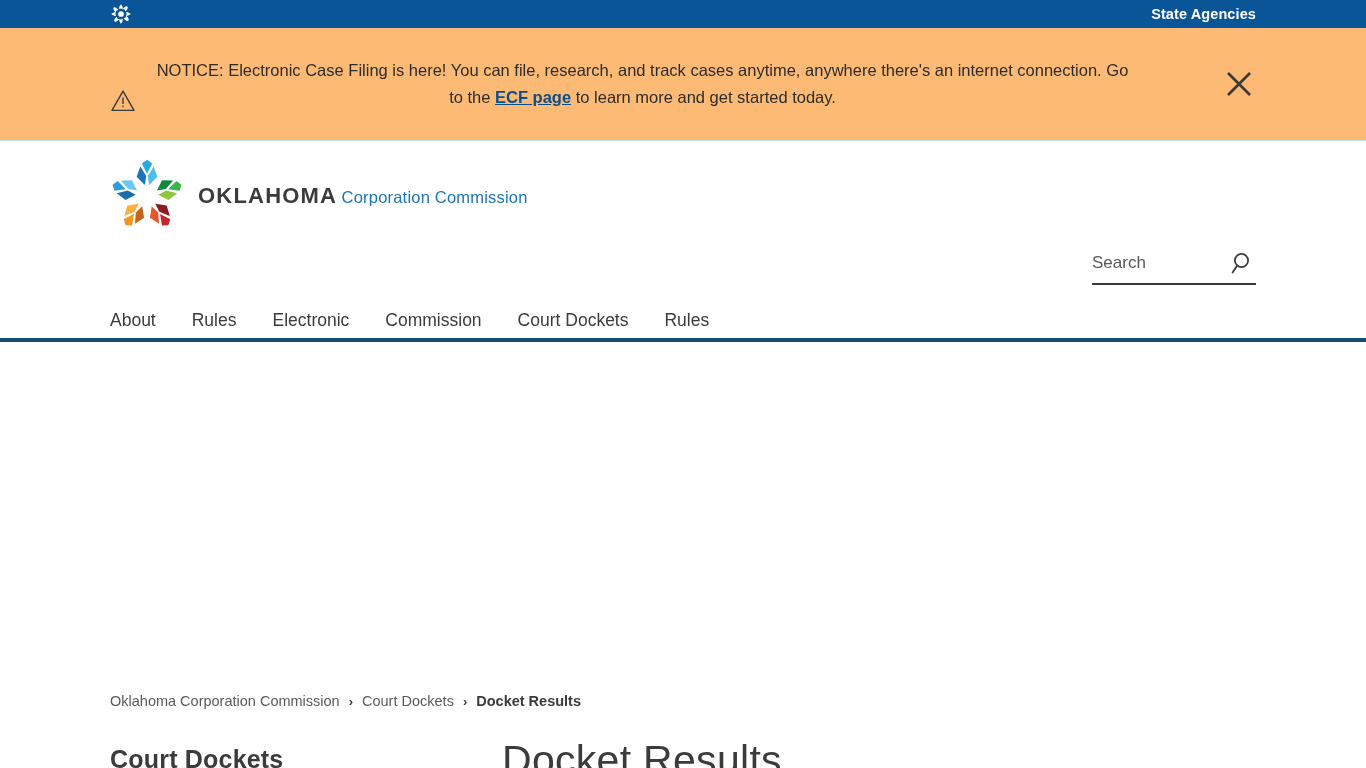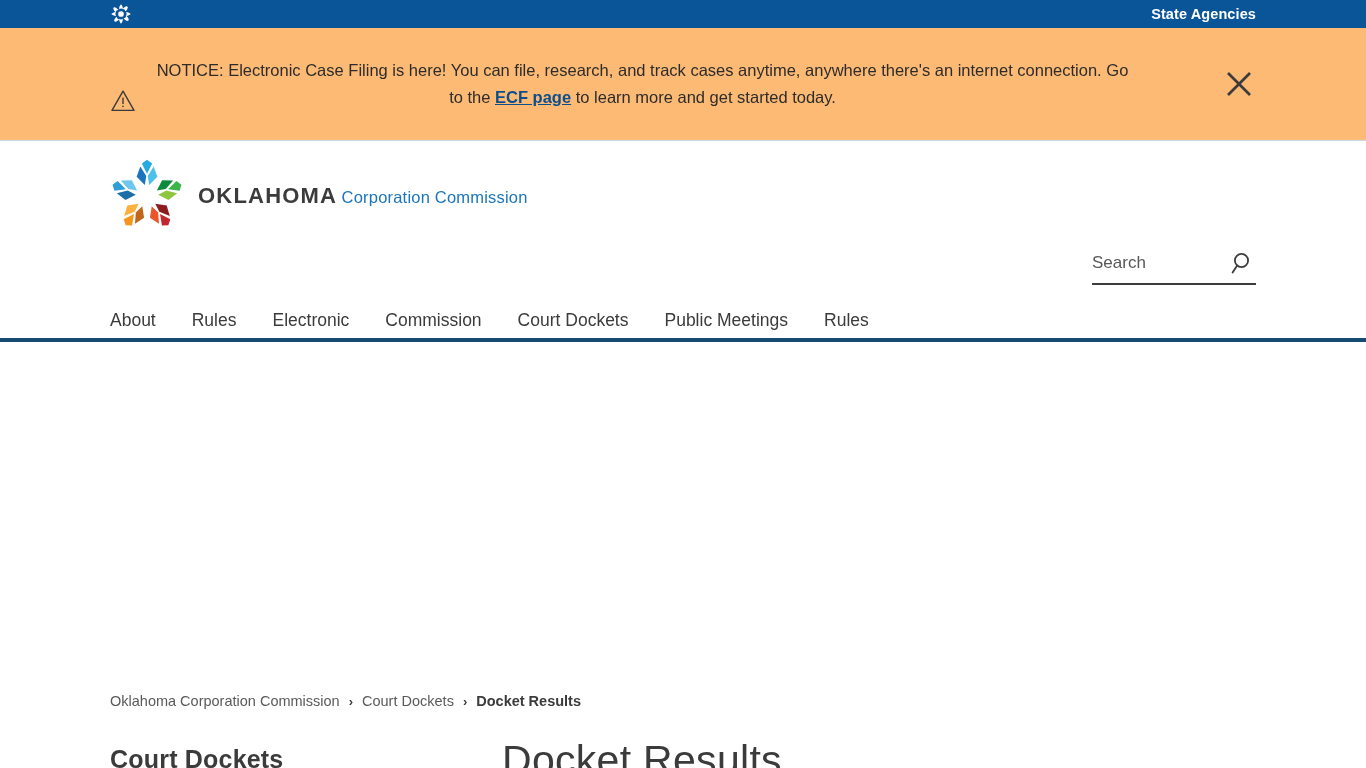--- a/index.html
+++ b/index.html
@@ -331,23 +331,20 @@
     <li>
         <a class="nav-link" href="#">Electronic</a>
       </li>
     <li>
         <a class="nav-link" href="#">Commission</a>
       </li>
     <li>
         <a class="nav-link" href="#">Court Dockets</a>
       </li>
     <li>
-        <a class="nav-link" href="#">Public Meetings</a>
-      </li>
-    <li>
         <a class="nav-link" href="#">Rules</a>
       </li>
   </ul>
 </nav>
 
 <div class="page-body">
 
   <div class="breadcrumb">
     <a class="crumb" href="#">Oklahoma Corporation Commission</a>
     <span class="crumb-sep">›</span>

